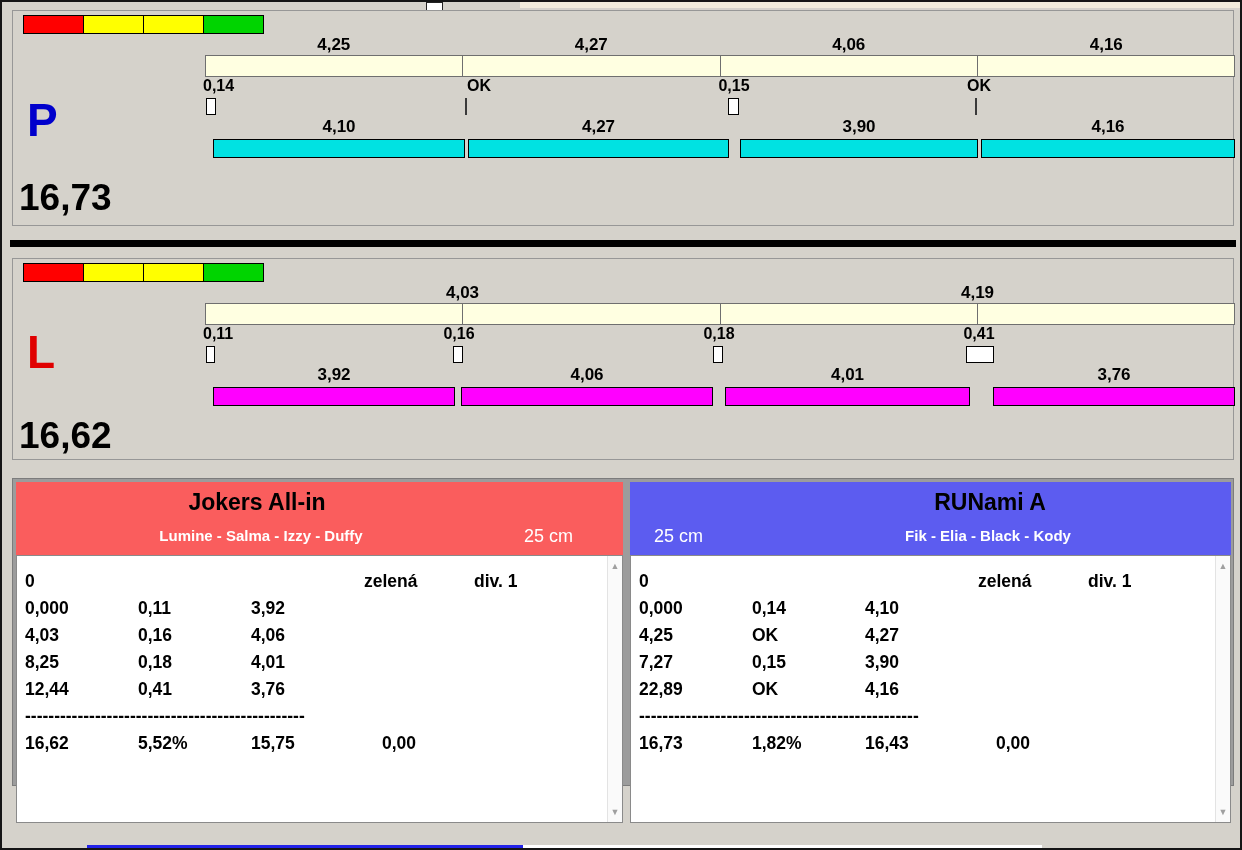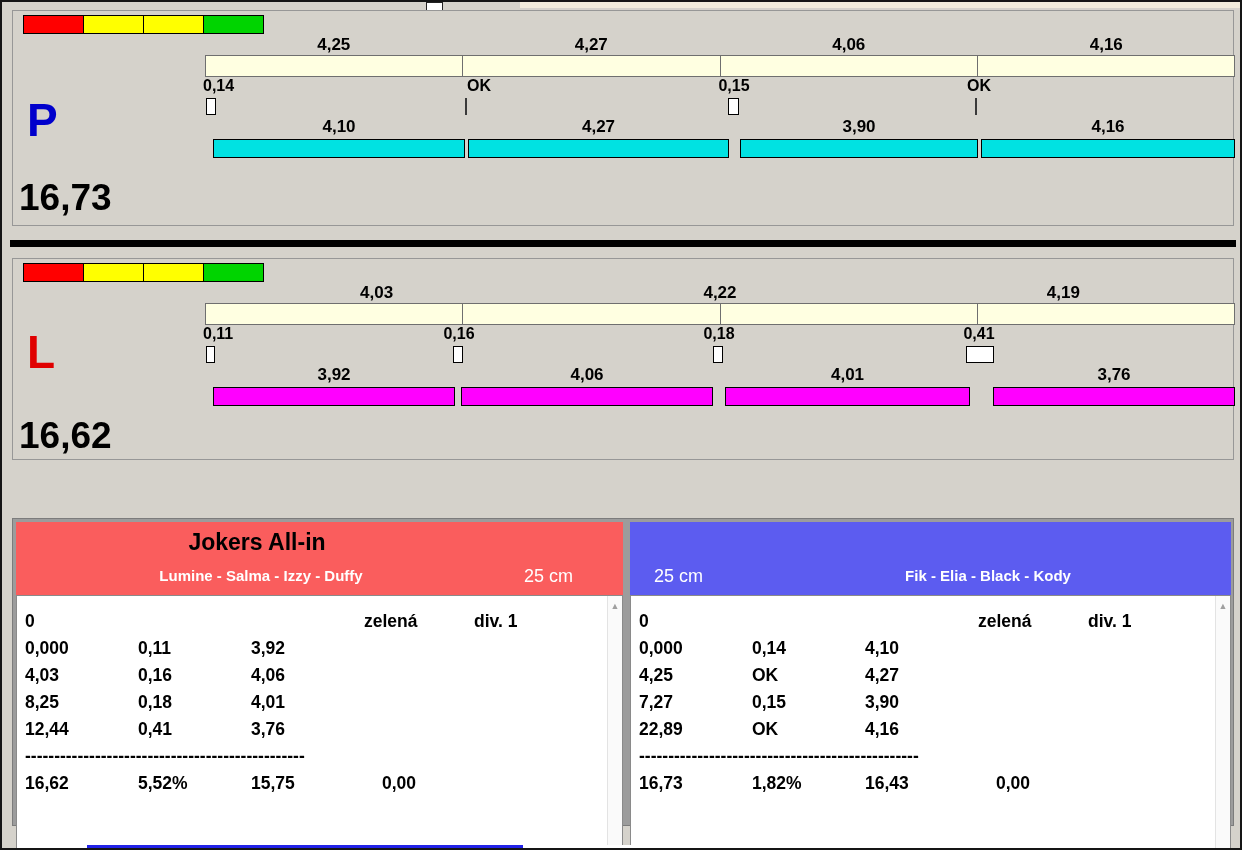--- a/index.html
+++ b/index.html
@@ -48,21 +48,21 @@
   .lane-p .lane-letter { top:86px; }
   .lane-l .lane-letter { top:70px; }
 
   .lane-total { position:absolute; left:6px; font-size:37px; font-weight:bold; color:#000; line-height:1; }
   .lane-p .lane-total { top:168px; }
   .lane-l .lane-total { top:158px; }
 
   .thick-divider { position:absolute; left:8px; top:238px; width:1226px; height:7px; background:#000; }
 
   
-  .teams { position:absolute; left:10px; top:516px; width:1222px; height:308px; background:#9c9c9c; border:1px solid #7c7c7c; }
+  .teams { position:absolute; left:10px; top:476px; width:1222px; height:308px; background:#9c9c9c; border:1px solid #7c7c7c; }
   .team-panel { position:absolute; top:3px; height:341px; }
   .team-left { left:3px; width:607px; }
   .team-right { left:617px; width:601px; }
   .team-header { position:relative; height:73px; }
   .team-name { position:absolute; top:7px; text-align:center; font-size:23px; font-weight:bold; color:#000; }
   .team-left .team-name { left:0; width:482px; }
   .team-right .team-name { left:120px; width:480px; }
   .team-dogs { position:absolute; top:45px; text-align:center; font-size:15px; font-weight:bold; color:#fff; }
   .team-left .team-dogs { left:0; width:490px; }
   .team-right .team-dogs { left:115px; width:486px; }
@@ -151,21 +151,20 @@
   <div class="lane lane-l">
     <div class="traffic">
       <div class="light" style="background: rgb(255, 0, 0);"></div>
       <div class="light" style="background: rgb(255, 255, 0);"></div>
       <div class="light" style="background: rgb(255, 255, 0);"></div>
       <div class="light" style="background: rgb(0, 212, 0);"></div>
     </div>
 
     <div class="split-labels">
       <div class="split-label">4,03</div>
-      <div class="split-label">4,22</div>
       <div class="split-label">4,19</div>
     </div>
     <div class="split-bar" style="background: rgb(255, 255, 225);">
       <div class="split-cell"></div>
       <div class="split-cell"></div>
       <div class="split-cell"></div>
       <div class="split-cell"></div>
     </div>
 
     <span class="mark m1">0,11</span>
@@ -243,20 +242,21 @@
         </div>
         <div class="scrollbar">
           <span class="scroll-arrow scroll-up">▲</span>
           <span class="scroll-arrow scroll-down">▼</span>
         </div>
       </div>
     </div>
 
     <div class="team-panel team-right">
       <div class="team-header" style="background: rgb(92, 92, 240);">
+        <div class="team-name">RUNami A</div>
         <div class="team-dogs">Fik - Elia - Black - Kody</div>
         <div class="height-label">25 cm</div>
       </div>
       <div class="team-body">
         <div class="trow r0">
           <span class="c1">0</span>
           <span class="c4">zelená</span>
           <span class="c5">div. 1</span>
         </div>
         <div class="trow r1">

